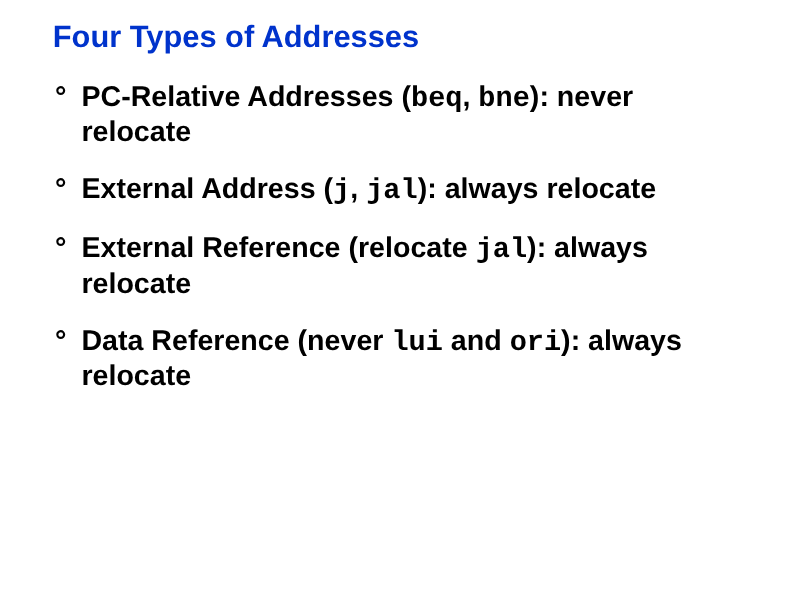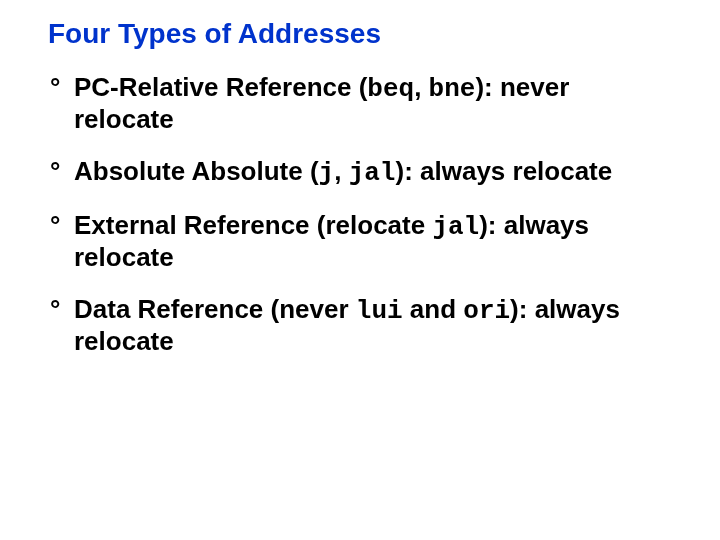--- a/index.html
+++ b/index.html
@@ -57,28 +57,28 @@
 </head>
 <body>
 
 <div class="slide">
   <div class="title">Four Types of Addresses</div>
   <div class="bullets">
 
     <div class="bullet">
       <div class="deg">°</div>
       <div class="btext">
-        <span>PC-Relative Reference (</span><span class="mono">beq</span><span>, </span><span class="mono">bne</span><span>): never relocate</span>
+        <span>PC-Relative Addresses (</span><span class="mono">beq</span><span>, </span><span class="mono">bne</span><span>): never relocate</span>
       </div>
     </div>
 
     <div class="bullet">
       <div class="deg">°</div>
       <div class="btext">
-        <span>Absolute Absolute (</span><span class="mono">j</span><span>, </span><span class="mono">jal</span><span>): always relocate</span>
+        <span>External Address (</span><span class="mono">j</span><span>, </span><span class="mono">jal</span><span>): always relocate</span>
       </div>
     </div>
 
     <div class="bullet">
       <div class="deg">°</div>
       <div class="btext">
         <span>External Reference (relocate </span><span class="mono">jal</span><span></span><span class="mono"></span><span>): always relocate</span>
       </div>
     </div>
 

